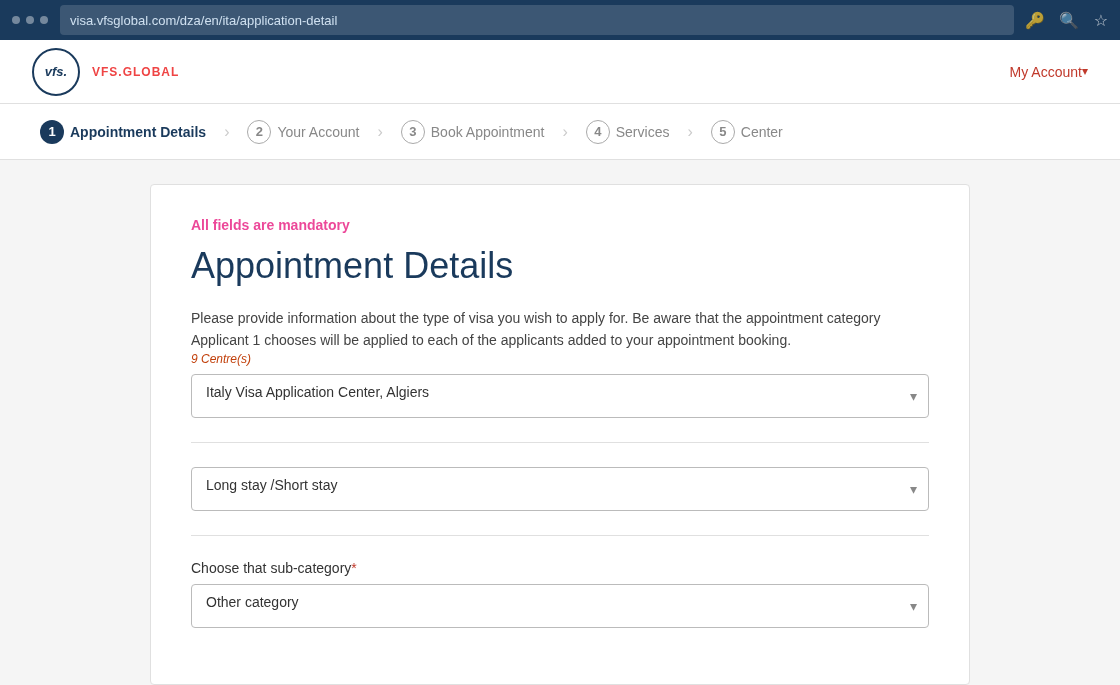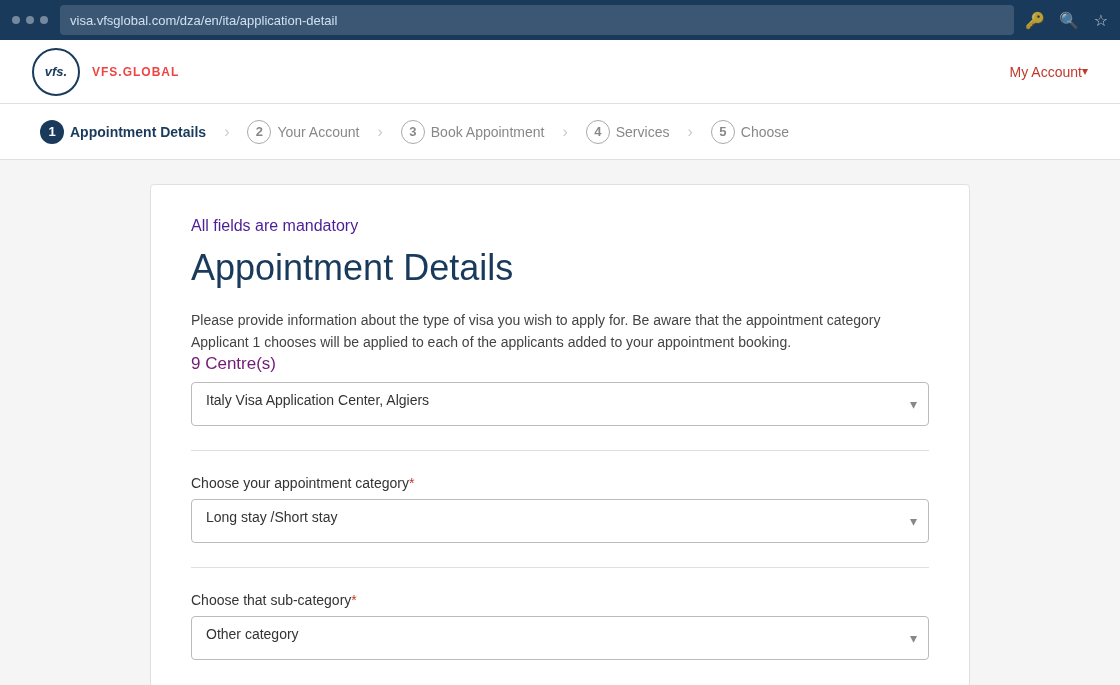--- a/index.html
+++ b/index.html
@@ -139,23 +139,24 @@
     }
     .card {
       background: #fff;
       border: 1px solid #e0e0e0;
       border-radius: 4px;
       padding: 32px 40px;
       max-width: 820px;
       margin: 0 auto;
     }
     .mandatory-text {
-      color: #4c1d95;
-      font-size: 16px;
+      color: #ec4899;
+      font-size: 14px;
       margin-bottom: 12px;
+      font-weight: bold;
     }
     .form-title {
       font-size: 36px;
       font-weight: 400;
       color: #1a3a5c;
       margin-bottom: 20px;
     }
     .form-description {
       font-size: 14px;
       color: #444;
@@ -176,22 +177,23 @@
       margin-bottom: 8px;
     }
     .field-label {
       font-size: 14px;
       color: #333;
     }
     .field-label .required {
       color: #c0392b;
     }
     .centre-count {
-      font-size: 17px;
-      color: #701a75;
+      font-size: 12px;
+      color: #c2410c;
+      font-style: italic;
     }
     .select-wrapper {
       position: relative;
     }
     .select-field {
       width: 100%;
       height: 44px;
       border: 1px solid #bbb;
       border-radius: 4px;
       padding: 0 36px 8px 14px;
@@ -260,21 +262,21 @@
     <span class="step-label inactive">Book Appointment</span>
   </div>
   <span class="step-separator">›</span>
   <div class="step">
     <div class="step-num inactive">4</div>
     <span class="step-label inactive">Services</span>
   </div>
   <span class="step-separator">›</span>
   <div class="step">
     <div class="step-num inactive">5</div>
-    <span class="step-label inactive">Choose</span>
+    <span class="step-label inactive">Center</span>
   </div>
 </div>
 
 <div class="main">
   <div class="card">
     <div class="mandatory-text">All fields are mandatory</div>
     <h1 class="form-title">Appointment Details</h1>
     <p class="form-description">Please provide information about the type of visa you wish to apply for. Be aware that the appointment category Applicant 1 chooses will be applied to each of the applicants added to your appointment booking.</p>
 
     <div class="field-group">
@@ -287,25 +289,20 @@
           <option>Italy Visa Application Center, Oran</option>
           <option>Italy Visa Application Center, Constantine</option>
         </select>
         <span class="select-arrow">▾</span>
       </div>
     </div>
 
     <hr class="form-divider">
 
     <div class="field-group">
-      <div class="field-header">
-        <label class="field-label">
-          <span>Choose your appointment category</span><span class="required">*</span>
-        </label>
-      </div>
       <div class="select-wrapper">
         <select class="select-field">
           <option>Long stay /Short stay</option>
           <option>Long stay</option>
           <option>Short stay</option>
         </select>
         <span class="select-arrow">▾</span>
       </div>
     </div>
 

